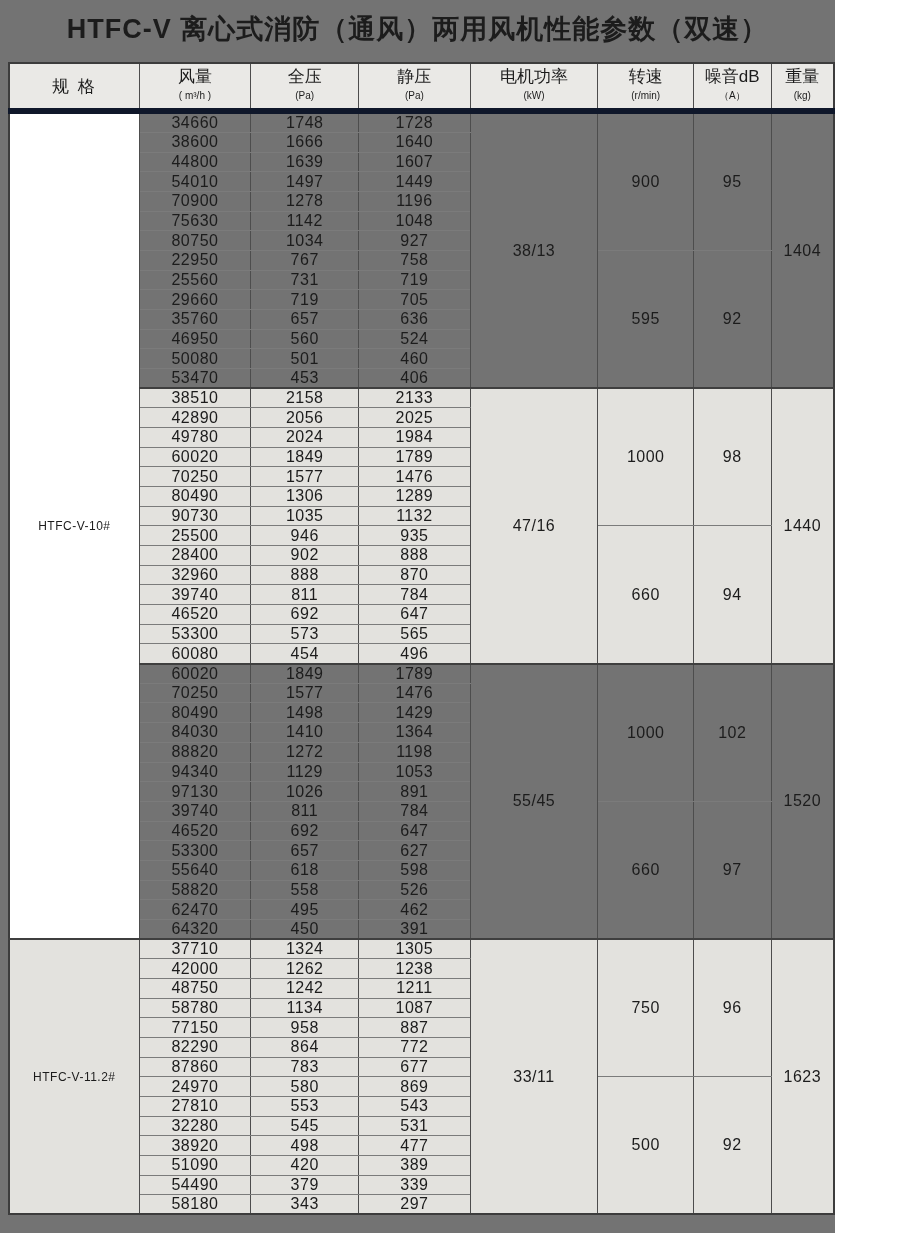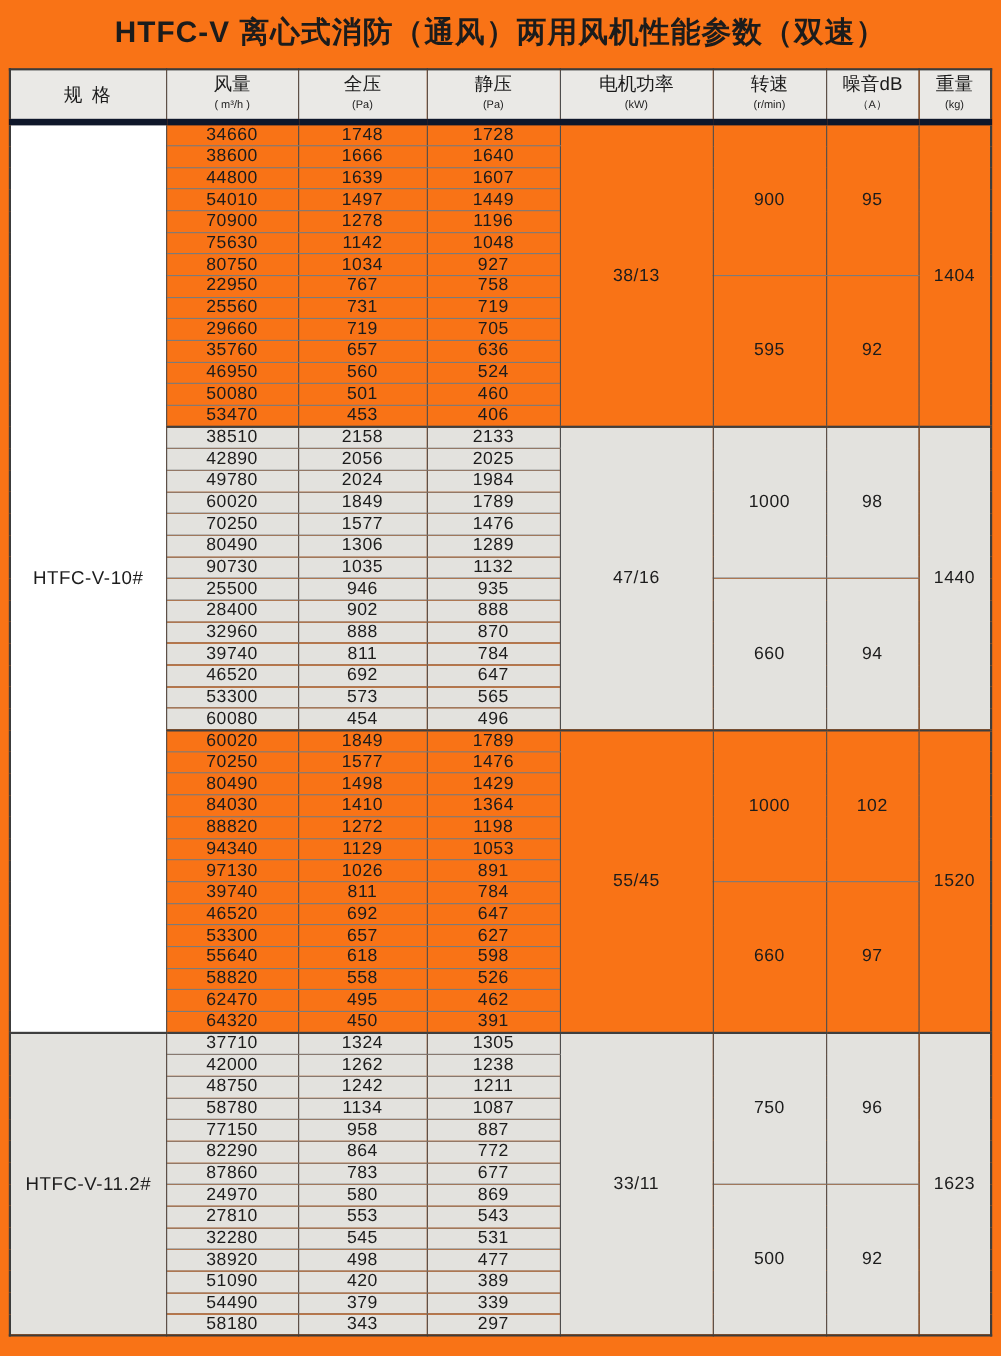--- a/index.html
+++ b/index.html
@@ -2,21 +2,21 @@
 <html><head>
 <meta charset="utf-8">
 <style>
   html,body { margin:0; padding:0; background:#ffffff; }
   body {
     width:910px; height:1233px; overflow:hidden;
     font-family:"Liberation Sans","DejaVu Sans",sans-serif;
     color:#1c1c1c;
     -webkit-font-smoothing:antialiased;
   }
-  .page { position:relative; width:910px; height:1233px; background:#f97316; }
+  .page { position:relative; width:835px; height:1233px; background:#737373; }
 
   .title {
     position:absolute; top:11px; left:0; width:100%;
     text-align:center; font-size:27px; font-weight:bold;
     letter-spacing:1px; white-space:nowrap;
   }
 
   table.spec {
     position:absolute; top:62px; left:8px;
     border-collapse:collapse; table-layout:fixed;
@@ -47,21 +47,21 @@
   .h-single { font-size:17px; letter-spacing:2px; }
 
   tbody tr { height:19.68px; }
   tbody td {
     font-size:16px; letter-spacing:0.5px;
     border-top-color:#7b7b7b; border-bottom-color:#7b7b7b;
   }
   tr.block-start td { border-top:2px solid #3f3f3f; }
   tr.shaded td { background:#e3e2de; }
   td.spec-cell {
-    background:#ffffff; font-size:17px; letter-spacing:0.5px;
+    background:#ffffff; font-size:12px; letter-spacing:0.5px;
   }
   td.power-cell, td.speed-cell, td.noise-cell, td.weight-cell { font-size:16px; }
 </style>
 </head>
 <body>
 
 <div class="page">
 
   <div class="title">HTFC-V 离心式消防（通风）两用风机性能参数（双速）</div>
 

